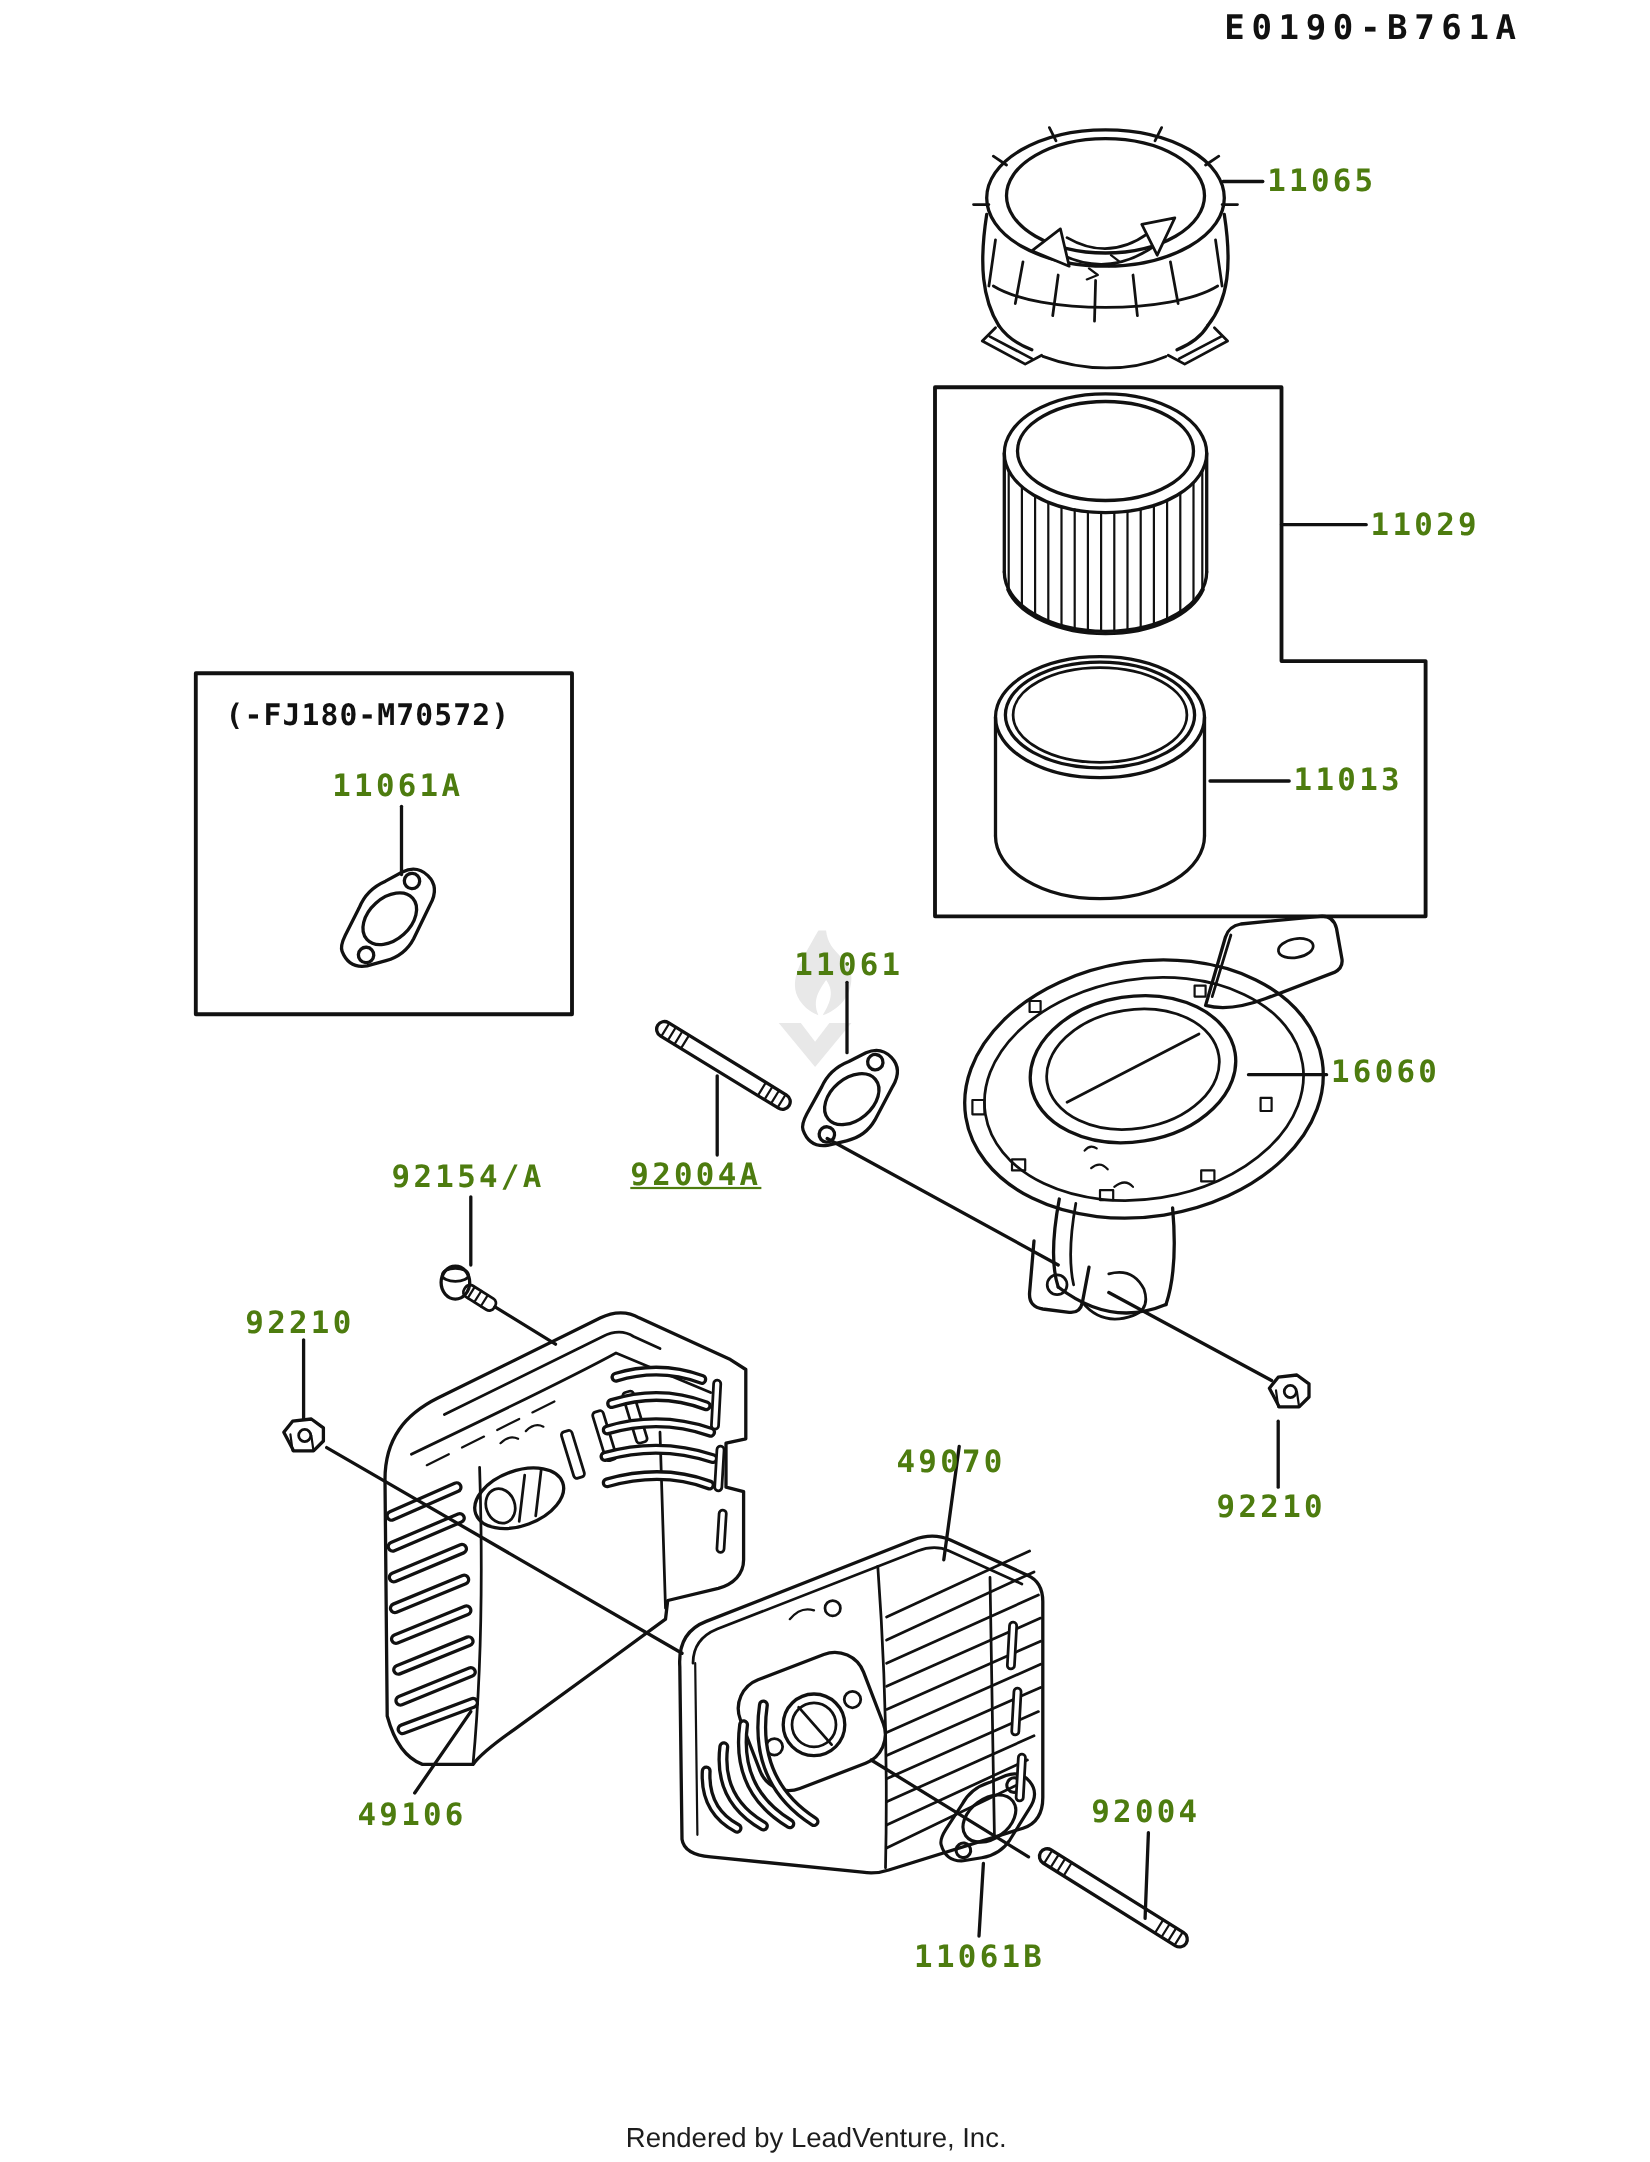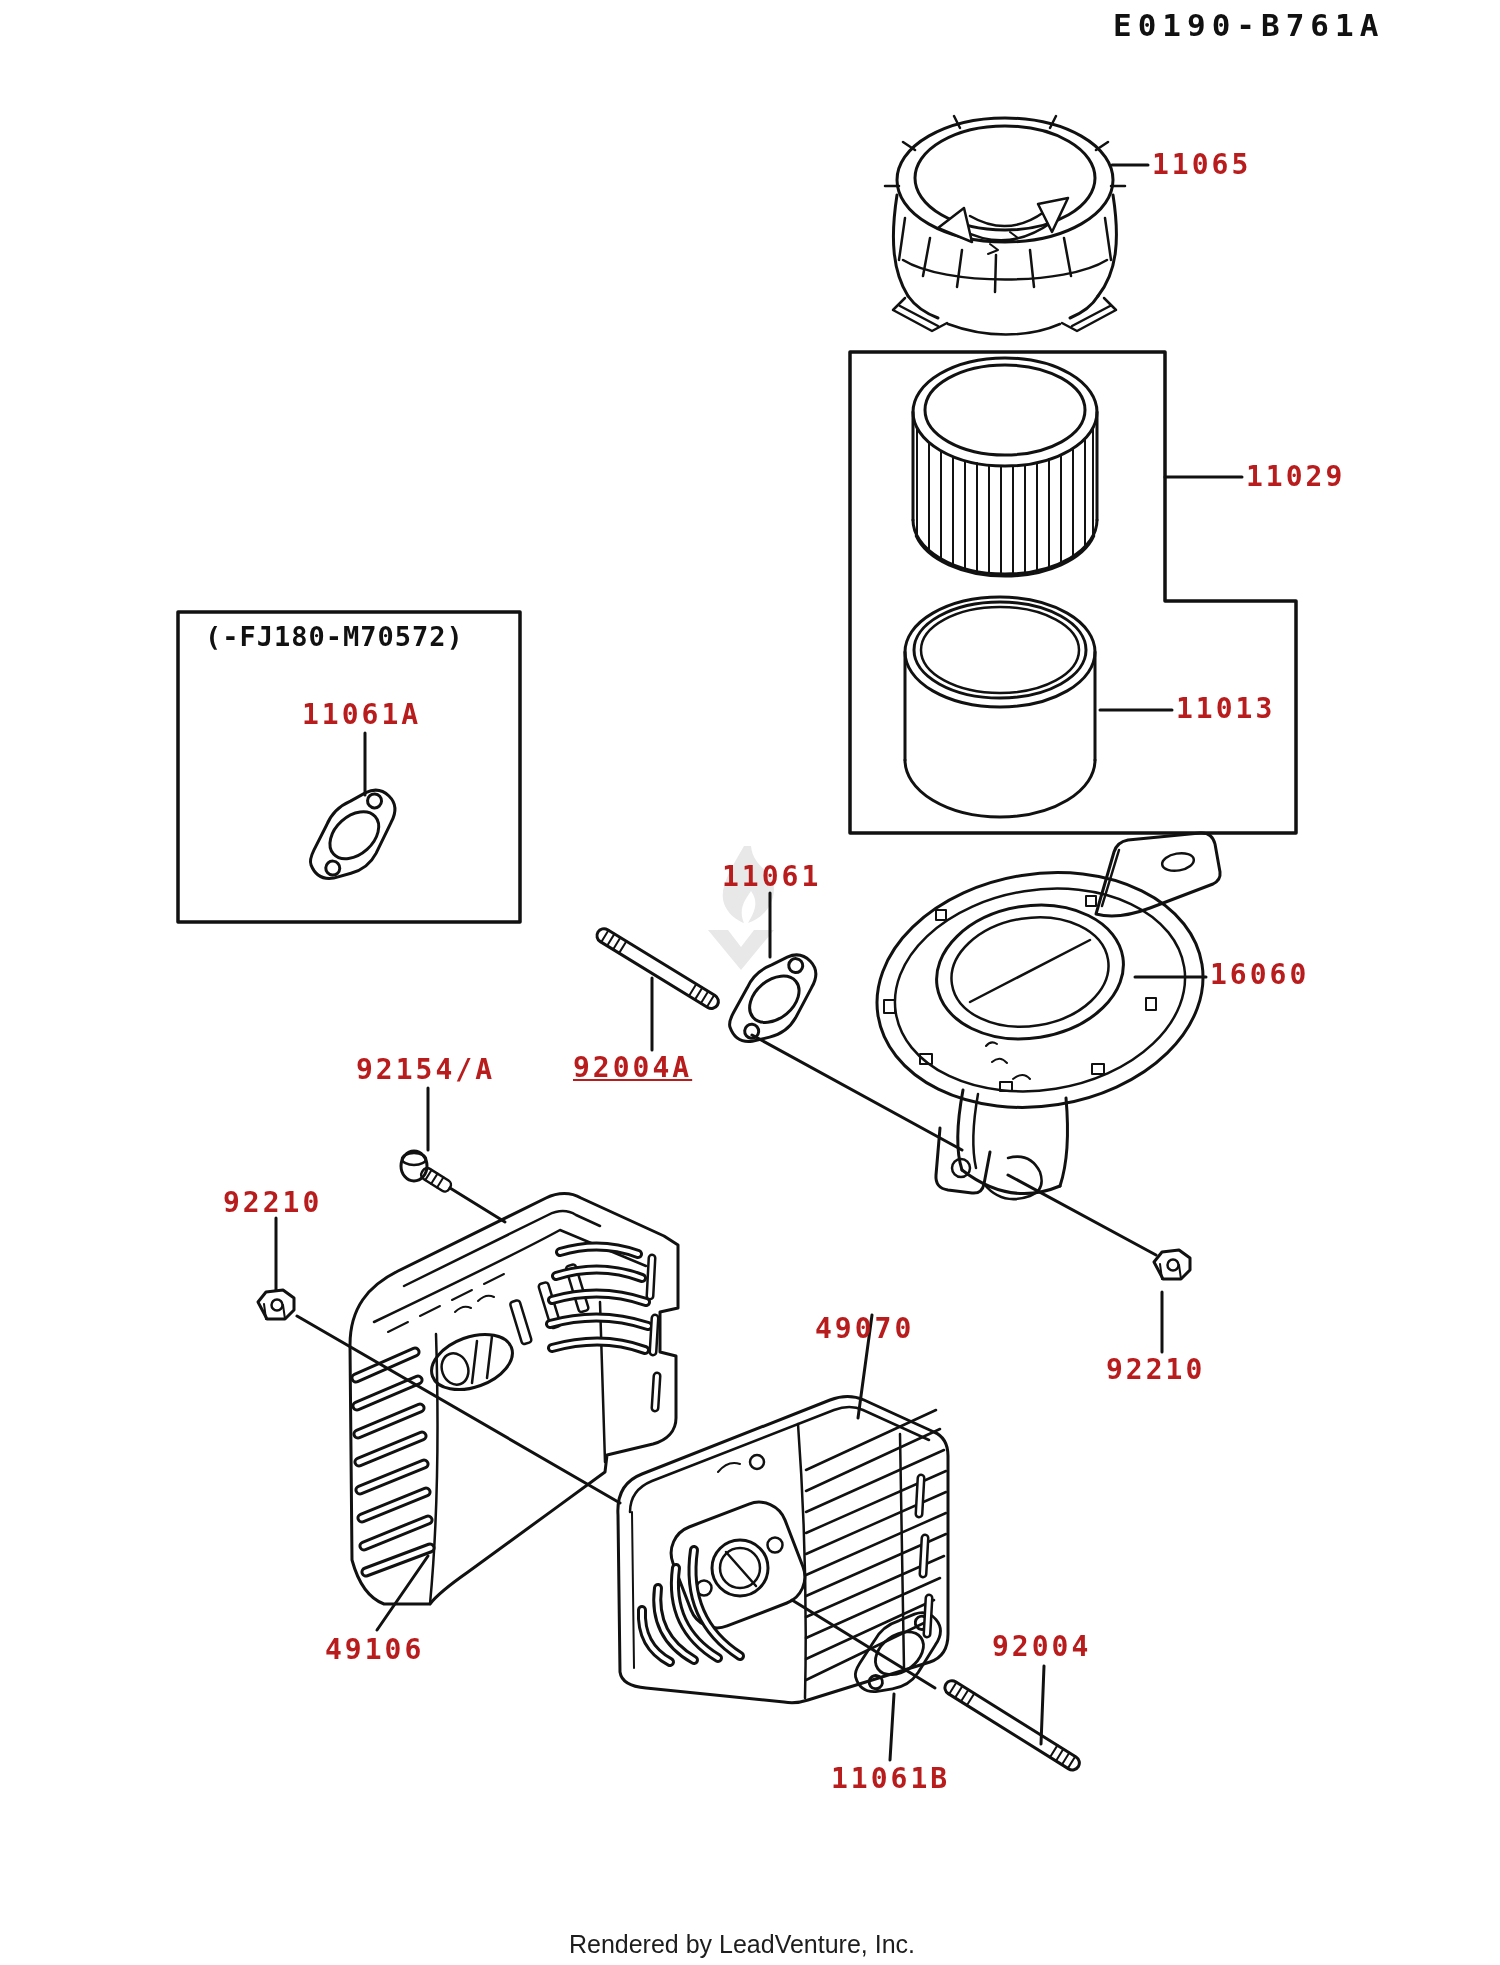--- a/index.html
+++ b/index.html
@@ -1,20 +1,20 @@
 <!DOCTYPE html>
 <html><head>
 <meta charset="utf-8">
 <style>
   html,body{margin:0;padding:0;background:#fff;}
   .page{position:relative;width:1500px;height:1965px;background:#ffffff;overflow:hidden;
         font-family:"DejaVu Sans Mono",monospace;}
   svg{position:absolute;left:0;top:0;}
   .plabel{position:absolute;font:700 28px "DejaVu Sans Mono",monospace;letter-spacing:3px;
-          color:#b91c1c;white-space:nowrap;line-height:1;cursor:pointer;}
+          color:#4d7c0f;white-space:nowrap;line-height:1;cursor:pointer;}
   .title{position:absolute;font:700 31px "DejaVu Sans Mono",monospace;letter-spacing:6px;
          color:#111;white-space:nowrap;line-height:1;text-align:right;}
   .noterange{position:absolute;font:700 27px "DejaVu Sans Mono",monospace;letter-spacing:1px;
          color:#111;white-space:nowrap;line-height:1;}
   .watermark{position:absolute;font:700 48px "Liberation Sans",sans-serif;letter-spacing:30px;
          color:#e8e8e8;white-space:nowrap;line-height:1;}
   .footer{position:absolute;left:0;right:16px;top:1930px;text-align:center;
          font:400 25px "Liberation Sans",sans-serif;color:#1d1d1d;letter-spacing:0;}
 </style>
 </head>
@@ -273,21 +273,21 @@
         <path d="M792,1600 L935,1688"></path>
         <path d="M890,1760 L894,1694"></path>
         <path d="M1044,1666 L1041,1744"></path>
       </g>
     </g>
   </svg>
 
 
   <div class="title" style="left:1113px;top:10px;">E0190-B761A</div>
 
-  <div class="noterange" style="left:205px;top:623px;">(-FJ180-M70572)</div>
+  <div class="noterange" style="left:205px;top:637px;">(-FJ180-M70572)</div>
   <div class="plabel" style="left:302px;top:701px;">11061A</div>
 
   <div class="plabel" style="left:1152px;top:151px;">11065</div>
   <div class="plabel" style="left:1246px;top:463px;">11029</div>
   <div class="plabel" style="left:1176px;top:695px;">11013</div>
   <div class="plabel" style="left:1210px;top:961px;">16060</div>
   <div class="plabel" style="left:722px;top:863px;">11061</div>
   <div class="plabel" style="left:573px;top:1054px;text-decoration:underline;">92004A</div>
   <div class="plabel" style="left:356px;top:1056px;text-align:center;">92154/A</div>
   <div class="plabel" style="left:223px;top:1189px;">92210</div>

